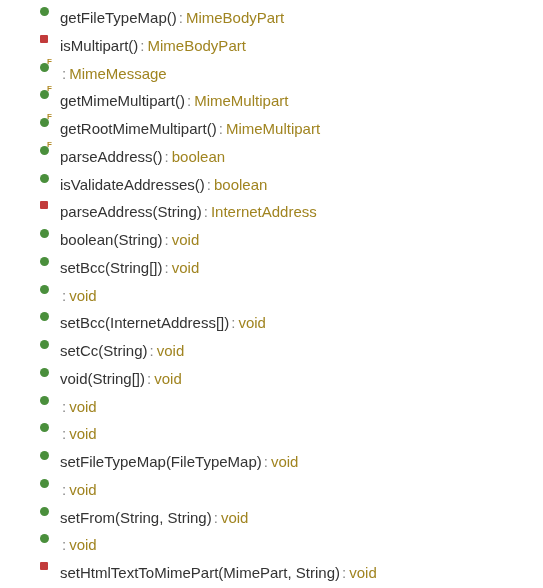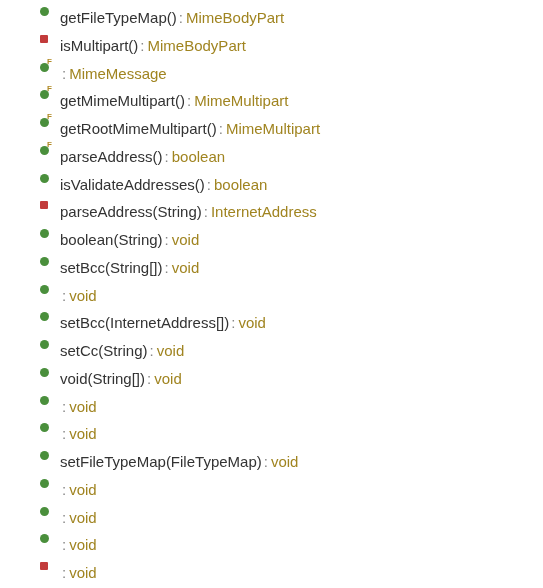--- a/index.html
+++ b/index.html
@@ -206,31 +206,33 @@
       <span class="icon-wrap">
         <span class="vis-icon vis-public"></span>
       </span>
       <span class="sep">:</span>
       <span class="return-type">void</span>
     </li>
     <li class="method-item">
       <span class="icon-wrap">
         <span class="vis-icon vis-public"></span>
       </span>
+      <span class="method-name">setFrom(String, String)</span>
       <span class="sep">:</span>
       <span class="return-type">void</span>
     </li>
     <li class="method-item">
       <span class="icon-wrap">
         <span class="vis-icon vis-public"></span>
       </span>
       <span class="sep">:</span>
       <span class="return-type">void</span>
     </li>
     <li class="method-item">
       <span class="icon-wrap">
         <span class="vis-icon vis-private"></span>
       </span>
+      <span class="method-name">setHtmlTextToMimePart(MimePart, String)</span>
       <span class="sep">:</span>
       <span class="return-type">void</span>
     </li>
     <li class="method-item"></li>
   </ul>
 
 </body></html>

